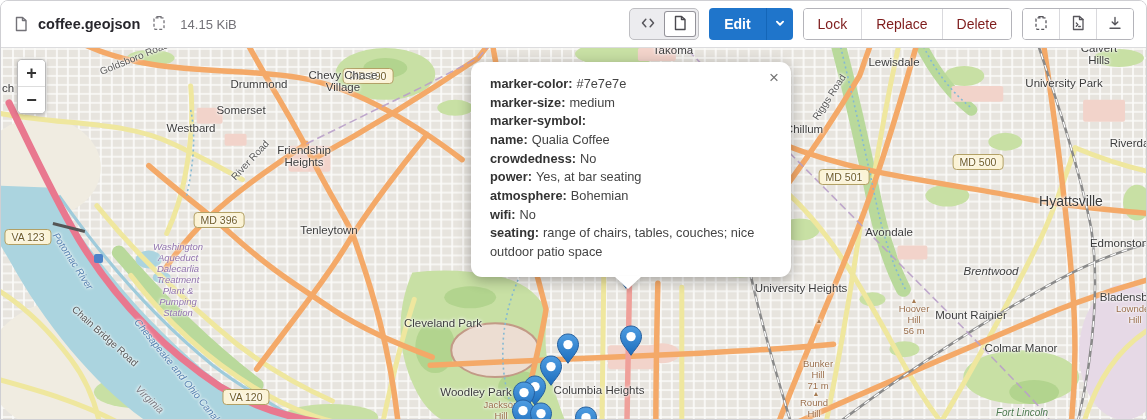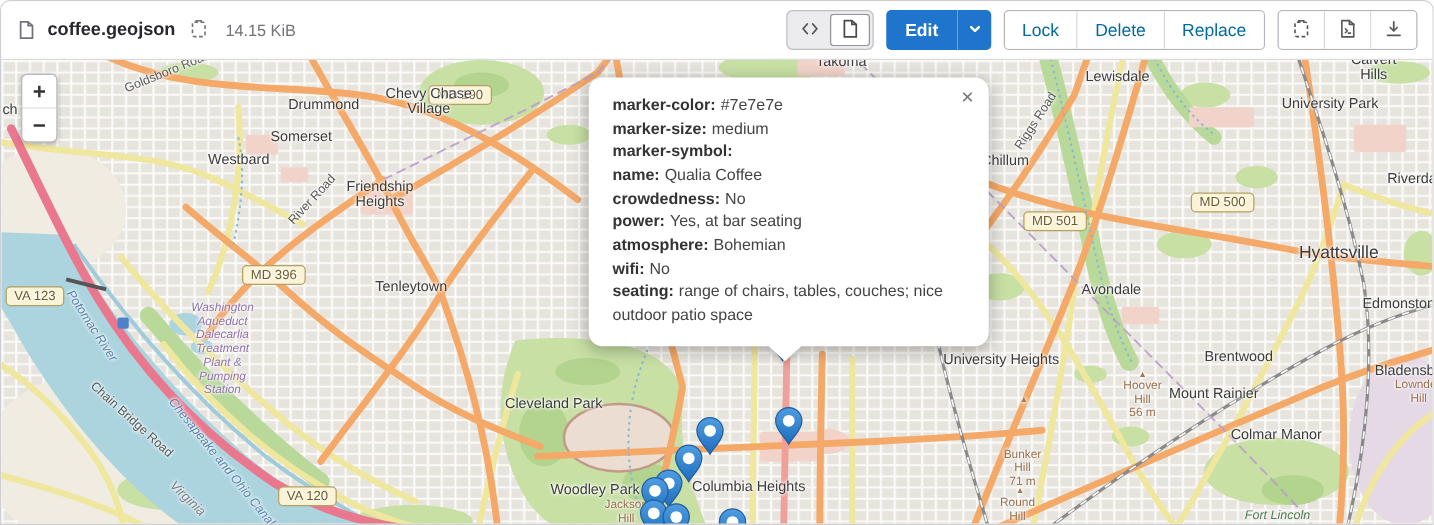--- a/index.html
+++ b/index.html
@@ -12,21 +12,21 @@
   .fsize{font-size:13px;color:#737278;margin-left:2px;}
   .iconbtn{background:none;border:0;padding:2px;display:flex;align-items:center;color:#737278;cursor:pointer;}
   .hright{display:flex;align-items:center;gap:10px;margin-left:35px;}
   .seg{display:flex;background:#ececef;border:1px solid #bfbfc3;border-radius:5px;padding:2px;}
   .segbtn{width:32px;height:26px;border:0;background:transparent;border-radius:3px;display:flex;align-items:center;justify-content:center;color:#57565c;cursor:pointer;}
   .segbtn.active{background:#fff;box-shadow:inset 0 0 0 1px #94939a;}
   .editsplit{display:flex;}
   .editbtn{height:32px;padding:0 15px;background:#1f75cb;color:#fff;border:0;border-radius:4px 0 0 4px;font-size:14px;font-weight:bold;cursor:pointer;}
   .editcaret{width:27px;height:32px;background:#1f75cb;border:0;border-left:1px solid #1466b8;border-radius:0 4px 4px 0;display:flex;align-items:center;justify-content:center;color:#fff;cursor:pointer;}
   .bgroup{display:flex;border:1px solid #b4b4ba;border-radius:4px;overflow:hidden;background:#fff;}
-  .bgroup>button{height:30px;border:0;border-left:1px solid #d9d9dd;background:#fff;padding:0 14px;font-size:14px;color:#0369a1;cursor:pointer;display:flex;align-items:center;justify-content:center;font-family:"Liberation Sans",sans-serif;}
+  .bgroup>button{height:30px;border:0;border-left:1px solid #d9d9dd;background:#fff;padding:0 14px;font-size:14px;color:#7f1d1d;cursor:pointer;display:flex;align-items:center;justify-content:center;font-family:"Liberation Sans",sans-serif;}
   .bgroup>button:first-child{border-left:0;}
   .bgroup.icons>button{padding:0 10px;color:#57565c;}
   
   .map{position:relative;width:1145px;height:371px;overflow:hidden;background:#e8e5df;cursor:grab;}
   .map svg.base{position:absolute;left:0;top:0;}
   #overlays{position:absolute;left:0;top:0;width:100%;height:100%;}
   .lbl{position:absolute;transform:translate(-50%,-50%);white-space:pre-line;text-align:center;pointer-events:none;z-index:2;
        text-shadow:0 0 2px #fff,0 0 3px #fff,0 0 4px #fff;}
   .place{font-size:11.5px;color:#3c3c3c;}
   .town{font-size:14px;color:#3a3a3a;}
@@ -98,22 +98,22 @@
         <button class="editcaret">
           <span>
             <svg width="14" height="14" viewBox="0 0 16 16" fill="none" stroke="#fff" stroke-width="2.2" stroke-linecap="round" stroke-linejoin="round">
                 <path d="M4.5 6.5 8 10l3.5-3.5"></path>
               </svg>
           </span>
         </button>
       </div>
       <div class="bgroup">
         <button>Lock</button>
+        <button>Replace</button>
         <button>Delete</button>
-        <button>Replace</button>
       </div>
       <div class="bgroup icons">
         <button>
           <span>
             <svg width="16" height="16" viewBox="0 0 16 16" fill="none" stroke="#57565c" stroke-width="1.3">
                 <rect x="3" y="2.8" width="10" height="11.5" rx="1.5" stroke-dasharray="3 2"></rect>
                 <path d="M6 2.8V1.6h4v1.2"></path>
               </svg>
           </span>
         </button>
@@ -300,21 +300,21 @@
         <div class="lbl place" style="left: 800px; top: 240px;">University Heights</div>
         <div class="lbl peak" style="left: 818px; top: 272px;">▲</div>
         <div class="lbl hill" style="left: 817px; top: 295px; margin-top: 32px;">Bunker
 Hill
 71 m</div>
         <div class="lbl peak" style="left: 815px; top: 345px;">▲</div>
         <div class="lbl hill" style="left: 813px; top: 366px;">Round
 Hill
 61 m</div>
         <div class="lbl place" style="left: 888px; top: 184px;">Avondale</div>
-        <div class="lbl place" style="left: 990px; top: 238px;">Brentwood</div>
+        <div class="lbl place" style="left: 990px; top: 223px; font-style: italic;">Brentwood</div>
         <div class="lbl peak" style="left: 913px; top: 252px;">▲</div>
         <div class="lbl hill" style="left: 913px; top: 272px;">Hoover
 Hill
 56 m</div>
         <div class="lbl place" style="left: 970px; top: 267px;">Mount Rainier</div>
         <div class="lbl place" style="left: 1020px; top: 300px;">Colmar Manor</div>
         <div class="lbl cemetery" style="left: 1021px; top: 331px;">Fort Lincoln
 Cemetery</div>
         <div class="lbl place" style="left: 1108px; top: 249px; padding-left: 46px;">Bladensburg</div>
         <div class="lbl hill" style="left: 1134px; top: 266px;">Lowndes

